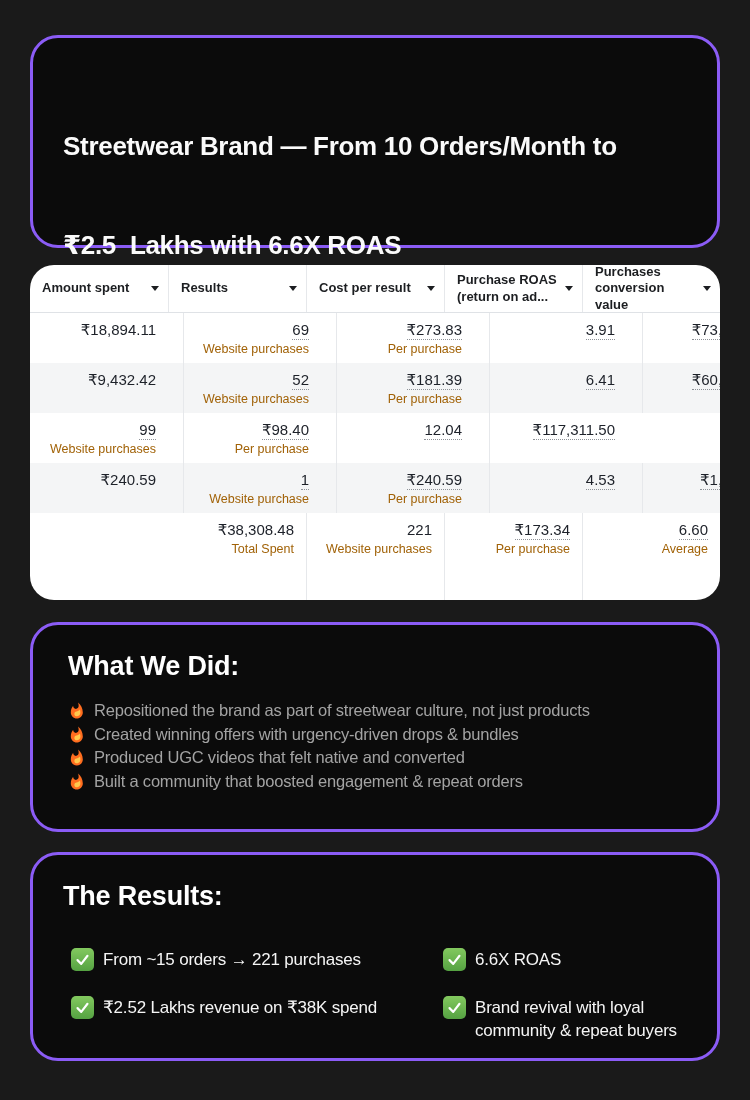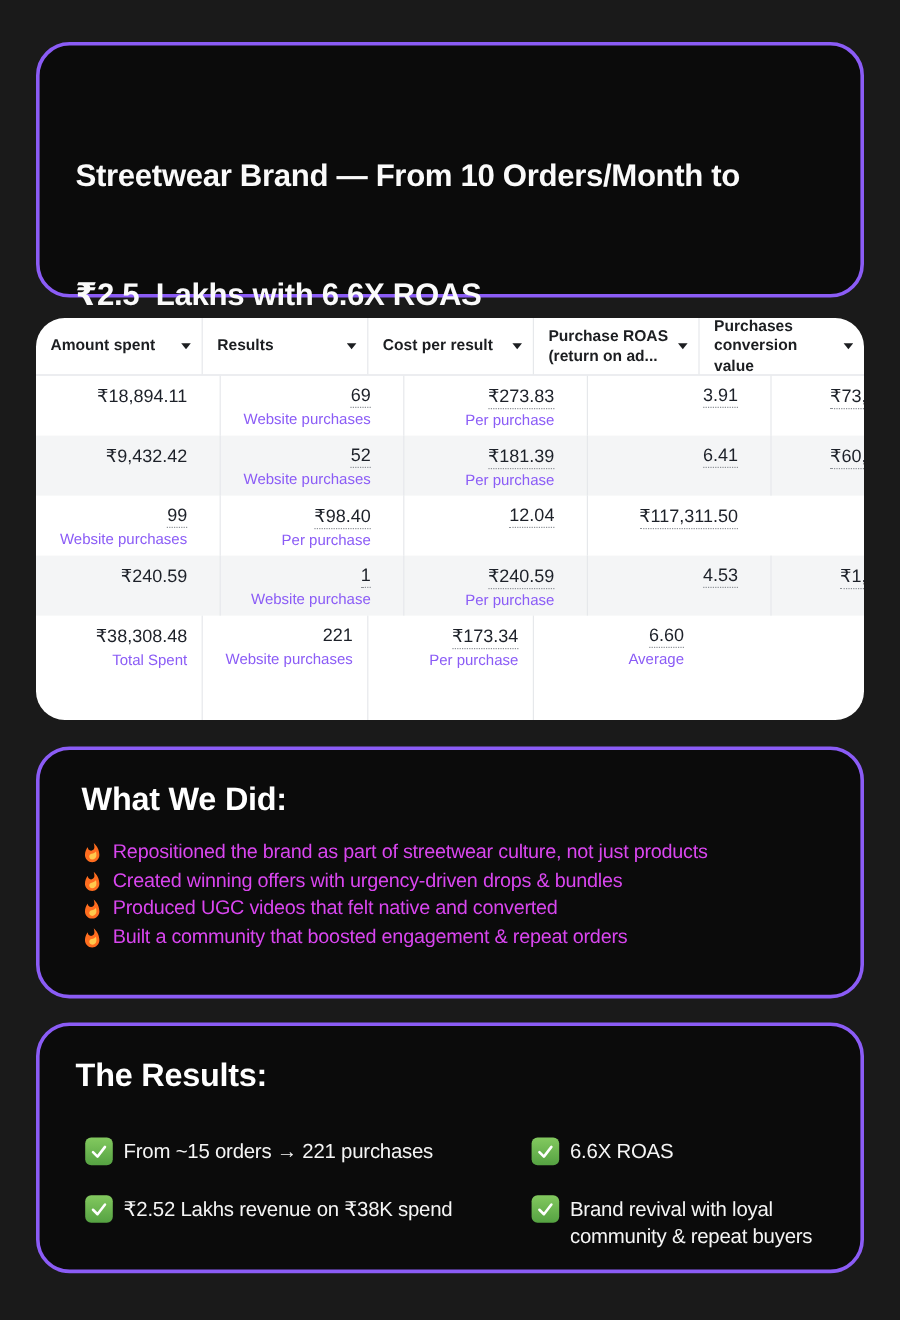--- a/index.html
+++ b/index.html
@@ -48,32 +48,32 @@
   .caret {
     width:0; height:0; flex:0 0 auto; margin-left:4px;
     border-left:4px solid transparent; border-right:4px solid transparent;
     border-top:5px solid #1c1e21;
   }
   .t-data { height:50px;gap:15px; }
   .t-data .t-cell, .t-total .t-cell {
     padding:8px 12px 0 6px; text-align:right;
   }
   .t-data.stripe { background:#f4f5f6; }
-  .t-total { height:87px; }
+  .t-total { height:87px;justify-content:flex-end; }
   .val { font-size:15px; color:#1d2129; }
   .dot { border-bottom:1px dotted #8d9197; padding-bottom:1px; }
-  .sub { font-size:12.5px; color:#8b5cf6; margin-top:3px; line-height:15px; }
+  .sub { font-size:12.5px; color:#a16207; margin-top:3px; line-height:15px; }
 
   
   .card-did { top:622px; height:210px; padding:26px 35px; }
   .section-heading { font-size:27px; font-weight:700; letter-spacing:-0.2px; }
   .did-list { margin-top:17px; }
   .did-item { display:flex; align-items:flex-start; line-height:23.5px; }
   .did-item .flame { flex:0 0 18px; width:18px; height:18px; margin:3px 8px 0 0; }
-  .did-text { font-size:16.5px; color:#d946ef; letter-spacing:-0.2px; }
+  .did-text { font-size:16.5px; color:#a3a3a3; letter-spacing:-0.2px; }
 
   
   .card-results { top:852px; height:209px; padding:26px 30px; }
   .results-grid {
     display:grid; grid-template-columns:372px 1fr;
     row-gap:25px; margin:36px 0 0 8px;
   }
   .result-item { display:flex; align-items:flex-start; }
   .check-box {
     flex:0 0 23px; width:23px; height:23px; margin-right:9px; margin-top:0px;

